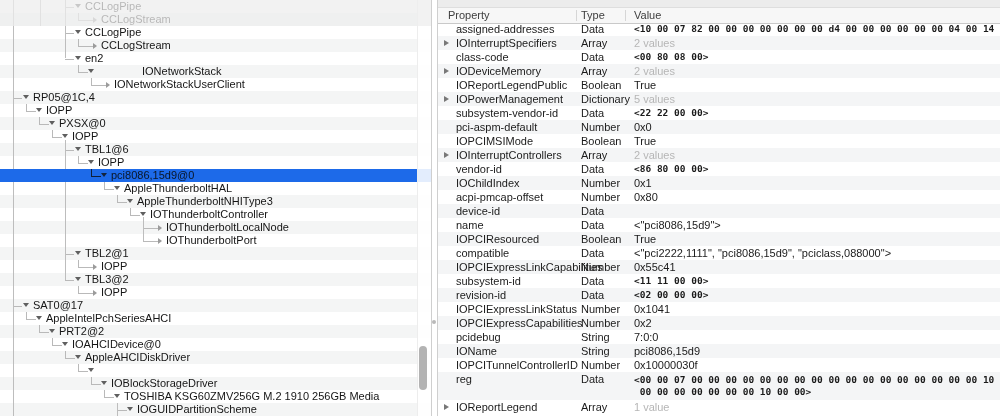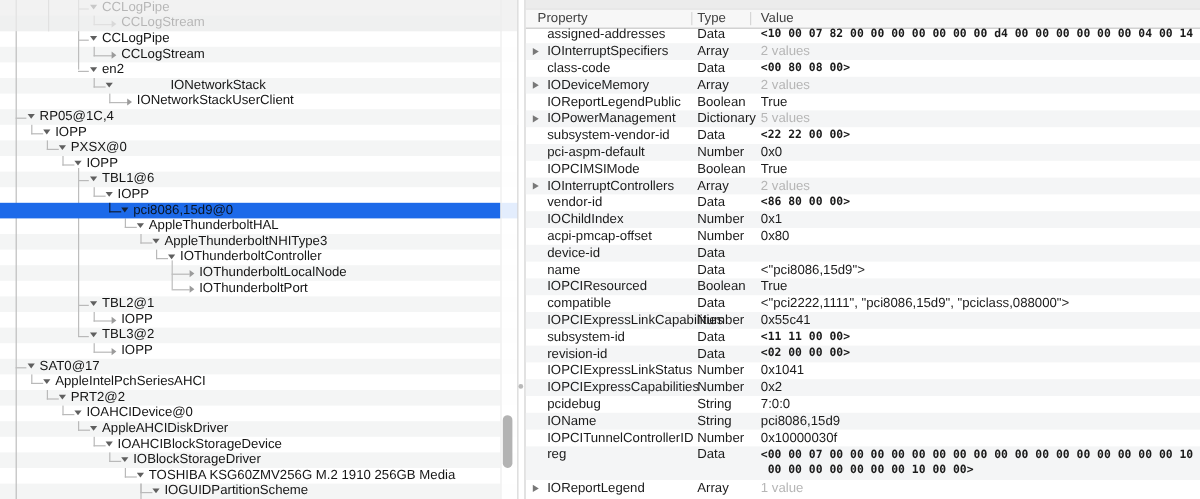--- a/index.html
+++ b/index.html
@@ -208,21 +208,20 @@
         <div class="tree-label" style="left: 72px;">IOAHCIDevice@0</div>
       </div>
       <div class="tree-row odd" style="top: 351px;">
         <div class="elbow" style="left: 65px; width: 9px;"></div>
         <div class="tri-down" style="left: 75px;"></div>
         <div class="tree-label" style="left: 85px;">AppleAHCIDiskDriver</div>
       </div>
       <div class="tree-row" style="top: 364px;">
         <div class="elbow" style="left: 78px; width: 9px;"></div>
         <div class="tri-down" style="left: 88px;"></div>
-        <div class="tree-label" style="left: 98px;">IOAHCIBlockStorageDevice</div>
       </div>
       <div class="tree-row odd" style="top: 377px;">
         <div class="elbow" style="left: 91px; width: 9px;"></div>
         <div class="tri-down" style="left: 101px;"></div>
         <div class="tree-label" style="left: 111px;">IOBlockStorageDriver</div>
       </div>
       <div class="tree-row" style="top: 390px;">
         <div class="elbow" style="left: 104px; width: 9px;"></div>
         <div class="tri-down" style="left: 114px;"></div>
         <div class="tree-label" style="left: 124px;">TOSHIBA KSG60ZMV256G M.2 1910 256GB Media</div>

